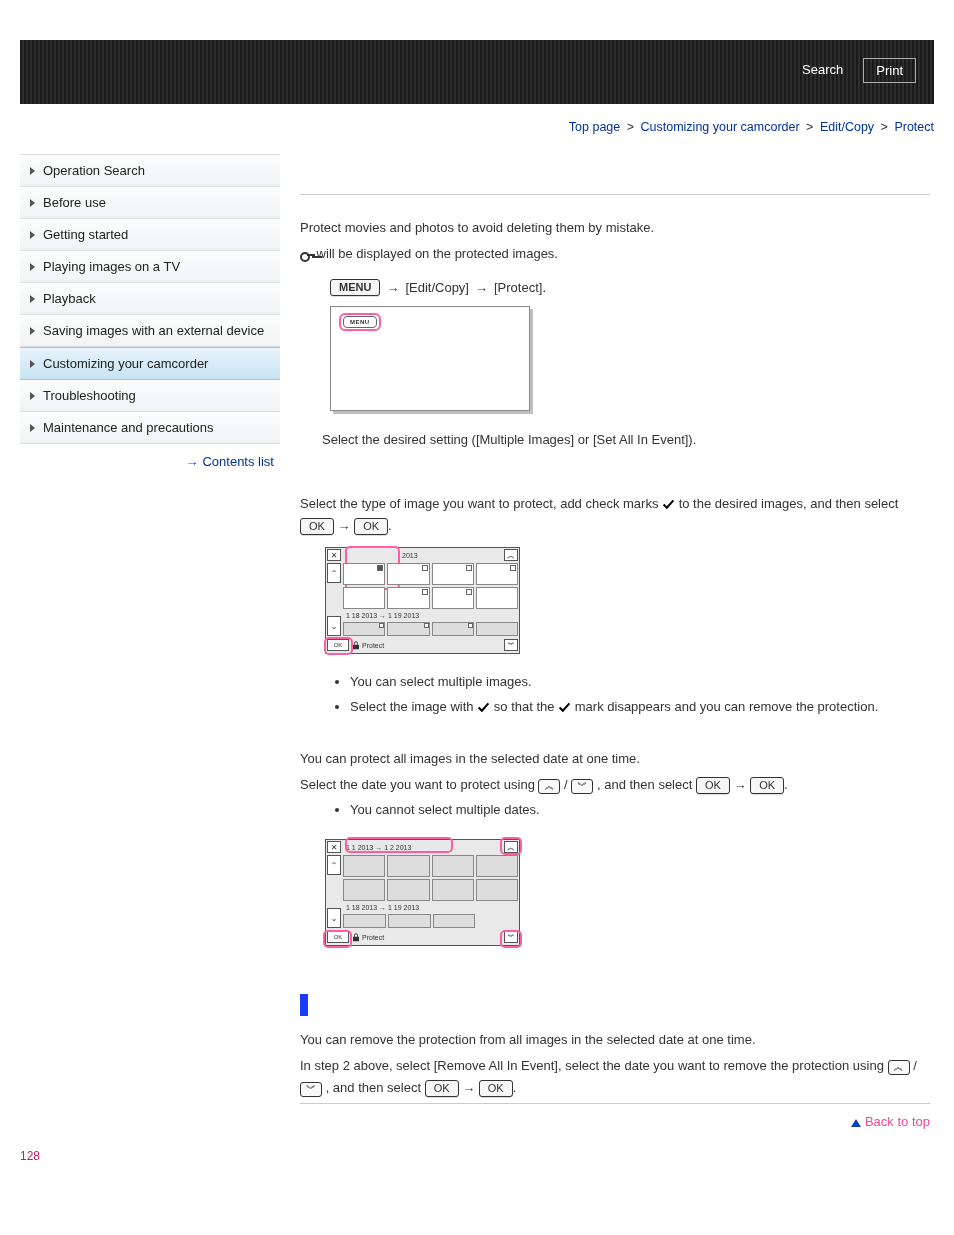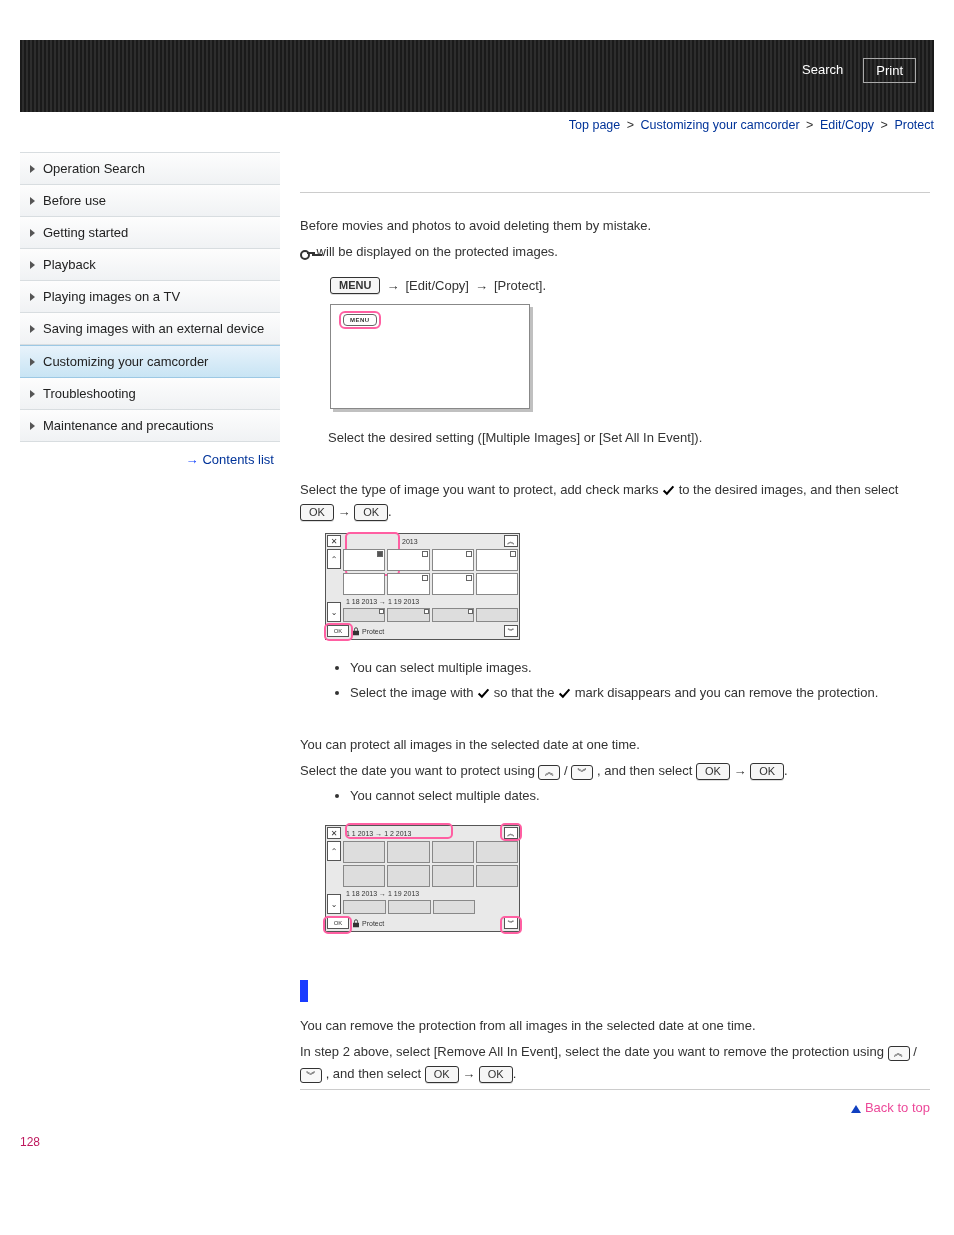--- a/index.html
+++ b/index.html
@@ -9,23 +9,24 @@
     font-size: 13px;
     color: #333;
     background: #fff;
   }
   .page {
     width: 954px;
     margin: 0 auto;
     padding: 40px 20px 40px 20px;
   }
   .header-banner {
-    height: 72px;
+    height: 64px;
     background: repeating-linear-gradient(90deg, #1a1a1a 0 2px, #2d2d2d 2px 4px);
     position: relative;
+    margin-bottom: 10px;
   }
   .header-buttons {
     position: absolute;
     right: 18px;
     top: 18px;
     display: flex;
     gap: 8px;
   }
   .header-btn {
     color: #fff;
@@ -253,25 +254,25 @@
           <div class="side-item">
             <span class="side-caret"></span>
             <span>Before use</span>
           </div>
           <div class="side-item">
             <span class="side-caret"></span>
             <span>Getting started</span>
           </div>
           <div class="side-item">
             <span class="side-caret"></span>
+            <span>Playing images on a TV</span>
+          </div>
+          <div class="side-item">
+            <span class="side-caret"></span>
             <span>Playback</span>
-          </div>
-          <div class="side-item">
-            <span class="side-caret"></span>
-            <span>Playing images on a TV</span>
           </div>
           <div class="side-item">
             <span class="side-caret"></span>
             <span>Saving images with an external device</span>
           </div>
           <div class="side-item selected">
             <span class="side-caret"></span>
             <span>Customizing your camcorder</span>
           </div>
           <div class="side-item">
@@ -284,42 +285,42 @@
           </div>
         </div>
       <div class="contents-link">
         <span class="arrow">→</span><span>Contents list</span>
       </div>
     </div>
 
     <div class="main">
       <hr class="rule">
 
-      <div class="para">Before movies and photos to avoid deleting them by mistake.</div>
+      <div class="para">Protect movies and photos to avoid deleting them by mistake.</div>
       <div class="para">
         <span class="key-icon inline-icon"></span><span> will be displayed on the protected images.</span>
       </div>
 
       <div class="step-line">
         <span class="btn-box">MENU</span>
         <span class="arrow-right">→</span>
         <span>[Edit/Copy]</span>
         <span class="arrow-right">→</span>
         <span>[Protect].</span>
       </div>
 
       <div class="screenshot">
         <div class="menu-chip">
           <div class="menu-chip-inner">MENU</div>
         </div>
       </div>
 
-      <div class="para" style="margin-left:28px;">Select the desired setting ([Multiple Images] or [Set All In Event]).</div>
-
-      <div class="para" style="margin-top:30px;">
+      <div class="para" style="margin-left:22px;">Select the desired setting ([Multiple Images] or [Set All In Event]).</div>
+
+      <div class="para" style="margin-top:42px;">
         <span>Select the type of image you want to protect, add check marks </span>
         <svg class="checkmark-svg inline-icon" viewBox="0 0 16 16">
             <path d="M2 8 L6 12 L14 3" stroke="#000" stroke-width="2.5" fill="none"></path>
           </svg>
         <span> to the desired images, and then select </span>
         <span class="btn-box ok-btn">OK</span>
         <span class="arrow-right"> → </span>
         <span class="btn-box ok-btn">OK</span><span>.</span>
       </div>
 

